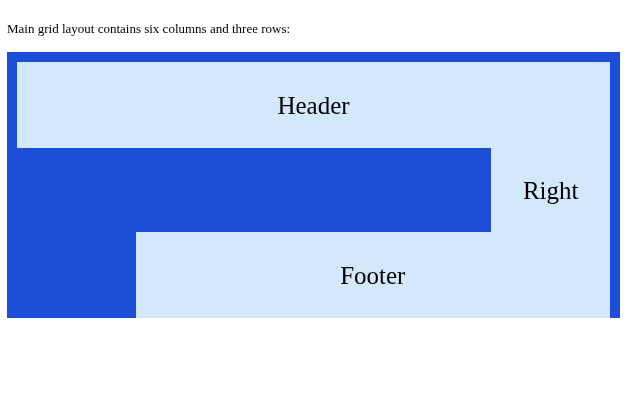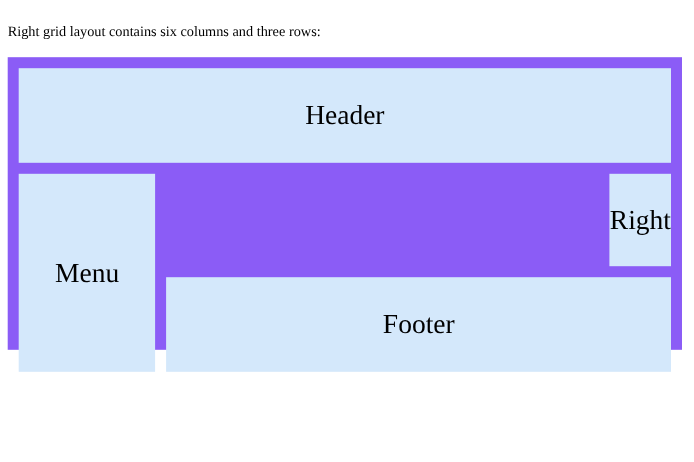--- a/index.html
+++ b/index.html
@@ -39,25 +39,24 @@
     top: 52px;
     width: 613px;
     height: 266px;
   }
 
   .grid {
     display: grid;
     width: 100%;
     height: 100%;
     box-sizing: border-box;
-    grid-template-columns: repeat(4, 1fr);
+    grid-template-columns: repeat(5, 1fr);
     grid-template-rows: 86px 84px 86px;
-    gap: 10px;
     padding: 10px;
-    background-color: #8b5cf6;
+    background-color: #1d4ed8;
   }
 
   .cell {
     background-color: #d4e8fb;
     display: flex;
     align-items: center;
     justify-content: center;
     font-family: "Liberation Serif", "DejaVu Serif", serif;
     font-size: 25px;
     line-height: 1;
@@ -88,32 +87,29 @@
   .cell-footer {
     grid-column: 2 / 7;
     grid-row: 3 / 4;
   }
 </style>
 </head>
 <body>
 
 <div class="page">
 
-  <div class="caption">Right grid layout contains six columns and three rows:</div>
+  <div class="caption">Main grid layout contains six columns and three rows:</div>
 
   <div class="grid-wrap">
     <div class="grid">
 
       <div class="cell cell-header">
         <span>Header</span>
       </div>
 
-      <div class="cell cell-menu">
-        <span>Menu</span>
-      </div>
 
 
       <div class="cell cell-footer">
         <span>Footer</span>
       </div>
 
       <div class="cell cell-right">
         <span>Right</span>
       </div>
 

